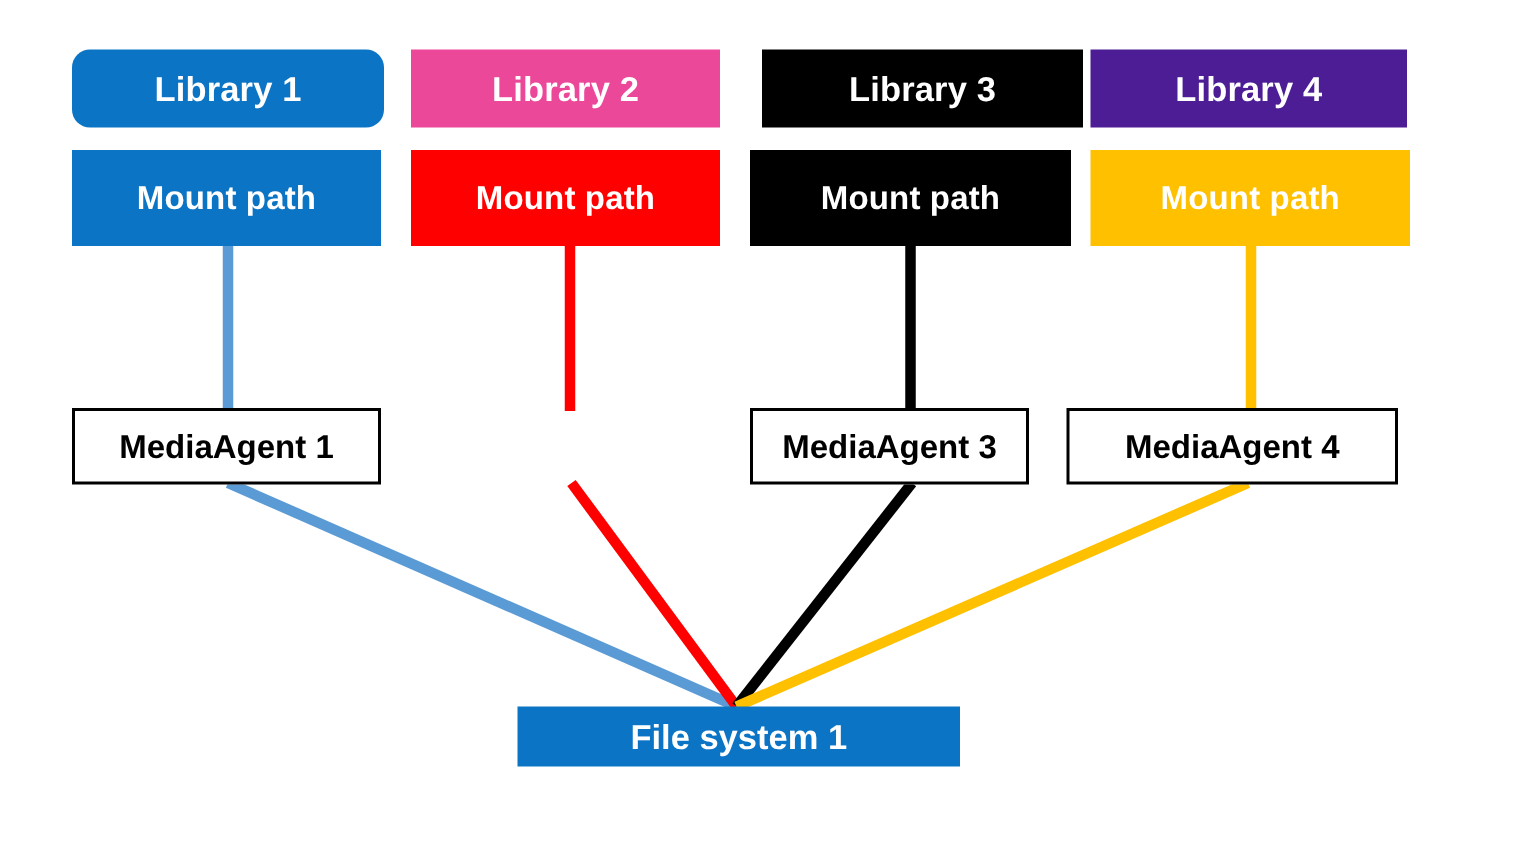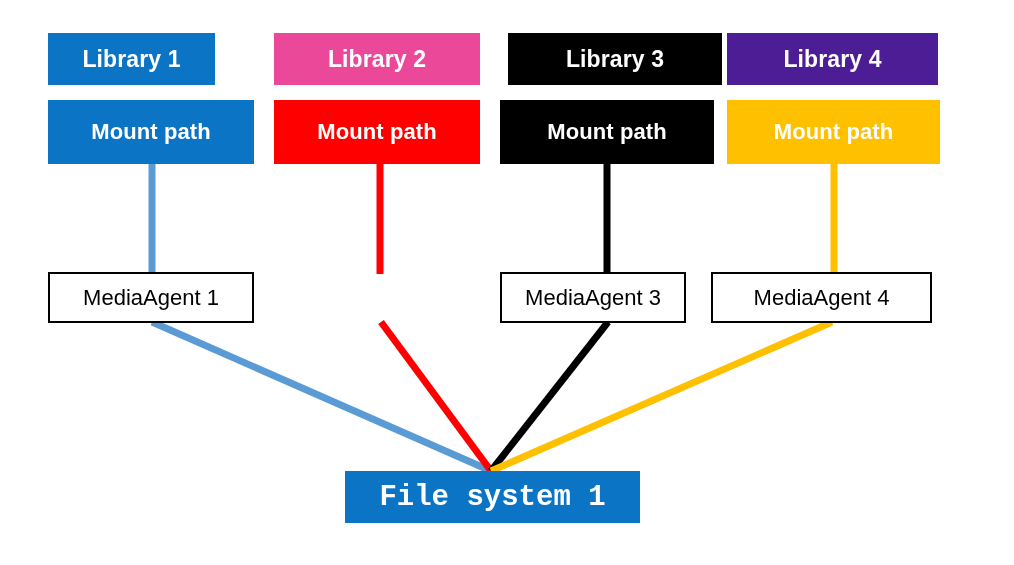--- a/index.html
+++ b/index.html
@@ -46,50 +46,49 @@
     color: #ffffff;
     font-weight: bold;
     font-size: 22px;
     letter-spacing: 0.1px;
   }
   .agent-box {
     height: 51px;
     background: #ffffff;
     border: 2px solid #000000;
     color: #000000;
-    font-weight: normal;
+    font-weight: bold;
     font-size: 22px;
   }
   .fs-box {
-    height: 52px;
+    height: 40px;
     color: #ffffff;
     font-weight: bold;
-    font-size: 29px;
-    font-family: Liberation Mono, monospace;
+    font-size: 23px;
   }
 </style>
 </head>
 <body>
 
 <div id="canvas">
 
   <svg id="wires" viewBox="0 0 1014 565" width="1014" height="565" xmlns="http://www.w3.org/2000/svg">
 
     <line x1="152" y1="152" x2="152" y2="274" stroke="#5B9BD5" stroke-width="7"></line>
     <line x1="380" y1="152" x2="380" y2="274" stroke="#FF0000" stroke-width="7"></line>
     <line x1="607" y1="152" x2="607" y2="274" stroke="#000000" stroke-width="7"></line>
     <line x1="834" y1="152" x2="834" y2="274" stroke="#FFC000" stroke-width="7"></line>
 
     <line x1="152" y1="322" x2="491" y2="471" stroke="#5B9BD5" stroke-width="7"></line>
     <line x1="381" y1="322" x2="491" y2="471" stroke="#FF0000" stroke-width="7"></line>
     <line x1="608" y1="322" x2="491" y2="471" stroke="#000000" stroke-width="7"></line>
     <line x1="832" y1="322" x2="491" y2="471" stroke="#FFC000" stroke-width="7"></line>
   </svg>
 
-  <div class="node lib-box" style="left:48px; top:33px; width:167px; background:#0B74C4;">
+  <div class="node lib-box" style="left:48px; top:33px; width:208px; background:#0B74C4;border-radius:12px;">
     <span>Library 1</span>
   </div>
   <div class="node mount-box" style="left:48px; top:100px; width:206px; background:#0B74C4;">
     <span>Mount path</span>
   </div>
   <div class="node agent-box" style="left:48px; top:272px; width:206px;">
     <span>MediaAgent 1</span>
   </div>
 
   <div class="node lib-box" style="left:274px; top:33px; width:206px; background:#ec4899;">

